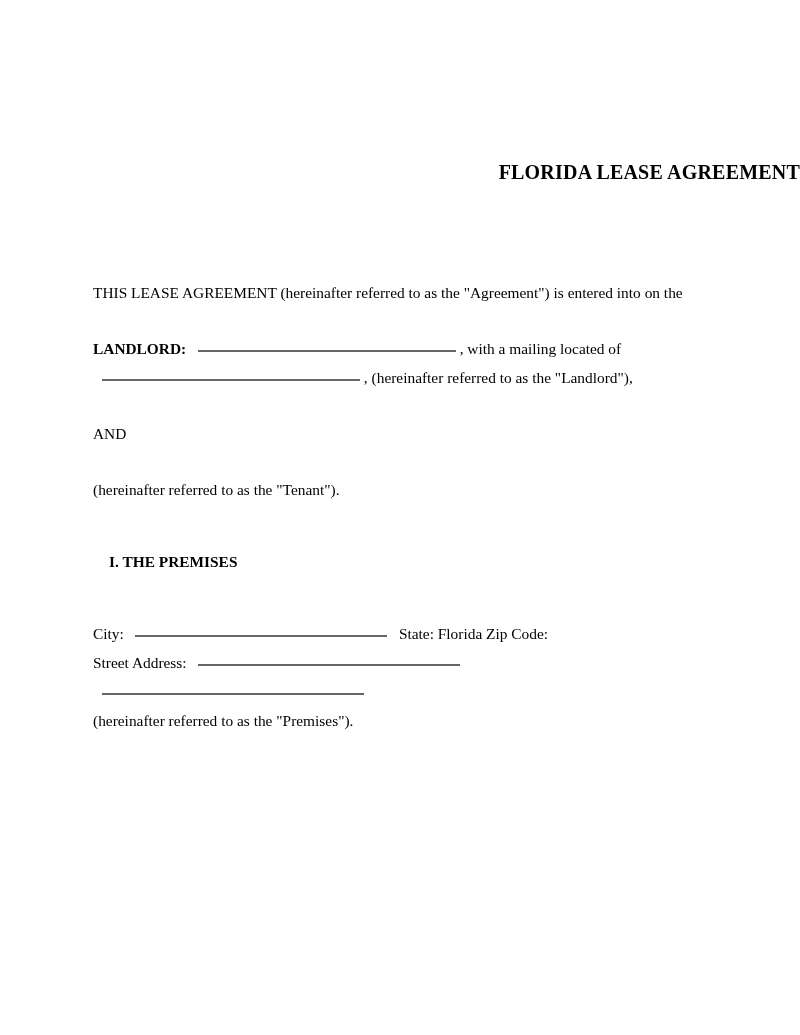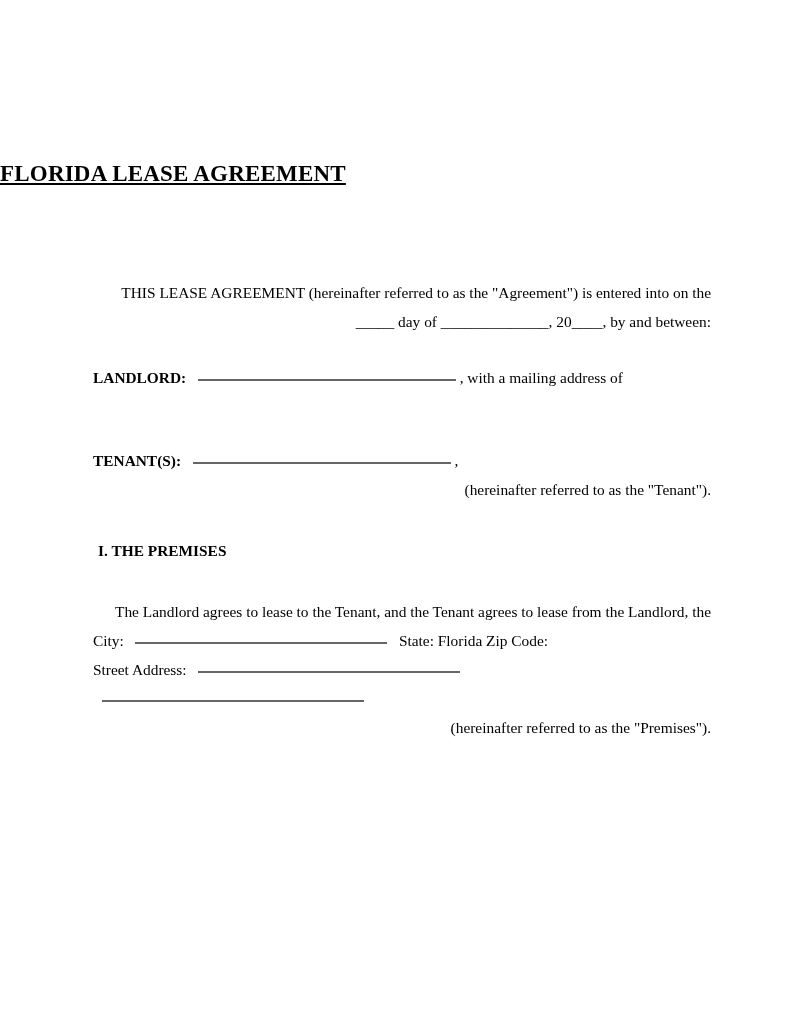--- a/index.html
+++ b/index.html
@@ -22,52 +22,51 @@
     height: 1035px;
     background: #ffffff;
   }
 
   
   .doc-title {
     position: absolute;
     left: 0;
     top: 160px;
     width: 800px;
-    text-align: left;
-    font-size: 23px;
+    text-align: right;
+    font-size: 20px;
     font-weight: bold;
     letter-spacing: 0.2px;
     line-height: 1.2;
-    text-decoration: underline;
   }
 
   
   .body-block {
     position: absolute;
     left: 93px;
     top: 278px;
     width: 618px;
   }
 
   .para {
     font-size: 15.4px;
     line-height: 29px;
     margin: 0;
-    text-align: right;
+    text-align: left;
     white-space: normal;
   }
   .spacer-md { height: 27px; }
 
   .bold { font-weight: bold; }
 
   .section-head {
     font-size: 15.4px;
     font-weight: bold;
     line-height: 29px;
-    margin: 5px;
+    margin: 16px;
   }
 
   
   .rule {
     display: inline-block;
     vertical-align: 2px;
     border-bottom: 2px solid #666666;
     height: 0;
   }
   .rule-landlord-name { width: 258px; }
@@ -93,53 +92,48 @@
 
 <div class="page">
 
   <div class="doc-title">FLORIDA LEASE AGREEMENT</div>
 
   <div class="body-block">
 
     <p class="para">
       <span>THIS LEASE AGREEMENT (hereinafter referred to as the "Agreement") is entered into on the</span>
     </p>
-    <p class="para">
-      <span>_____</span><span> day of </span><span>______________</span><span>, 20</span><span>____</span><span>, by and between:</span>
-    </p>
 
     <div class="spacer-md"></div>
 
     <div class="line-row">
       <span class="bold">LANDLORD</span><span class="bold">:</span>
       &nbsp;
       <span class="rule rule-landlord-name"></span>
-      <span>, with a mailing address of</span>
+      <span>, with a mailing located of</span>
+    </div>
+    <div class="line-row">
+      <span class="lead-indent"></span><span class="rule rule-landlord-addr"></span>
+      <span>, (hereinafter referred to as the "Landlord"),</span>
     </div>
 
     <div class="spacer-md"></div>
 
+    <p class="para">AND</p>
 
     <div class="spacer-md"></div>
 
-    <div class="line-row">
-      <span class="bold">TENANT(S)</span><span class="bold">:</span>
-      &nbsp;
-      <span class="rule rule-tenant-1"></span>
-      <span>,</span>
-    </div>
     <p class="para">(hereinafter referred to as the "Tenant").</p>
 
     <div class="spacer-md"></div>
 
     <p class="section-head">I. THE PREMISES</p>
 
     <div class="spacer-md"></div>
 
-    <p class="para">The Landlord agrees to lease to the Tenant, and the Tenant agrees to lease from the Landlord, the</p>
 
     <div class="line-row">
       <span>City:</span>
       &nbsp;
       <span class="rule rule-city"></span>
       &nbsp;
       <span>State: Florida Zip Code:</span>
     </div>
 
     <div class="line-row">

